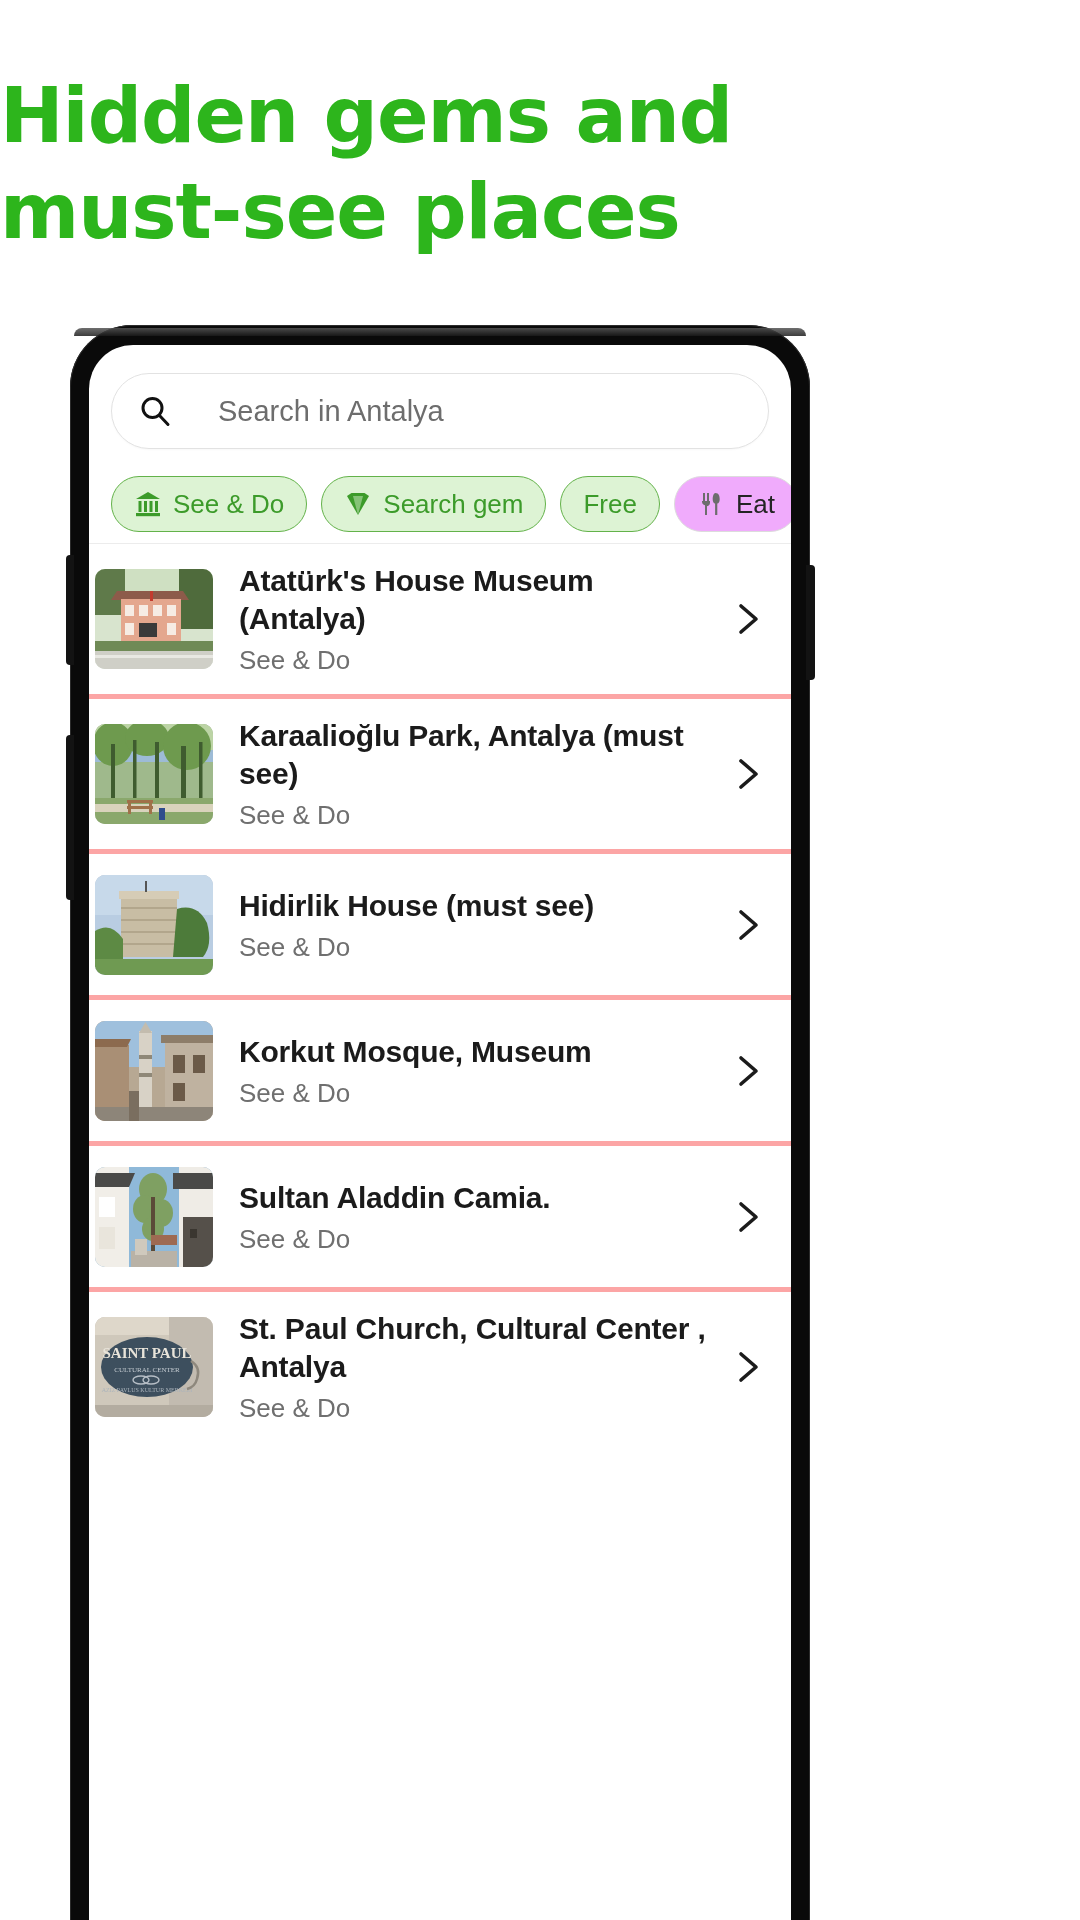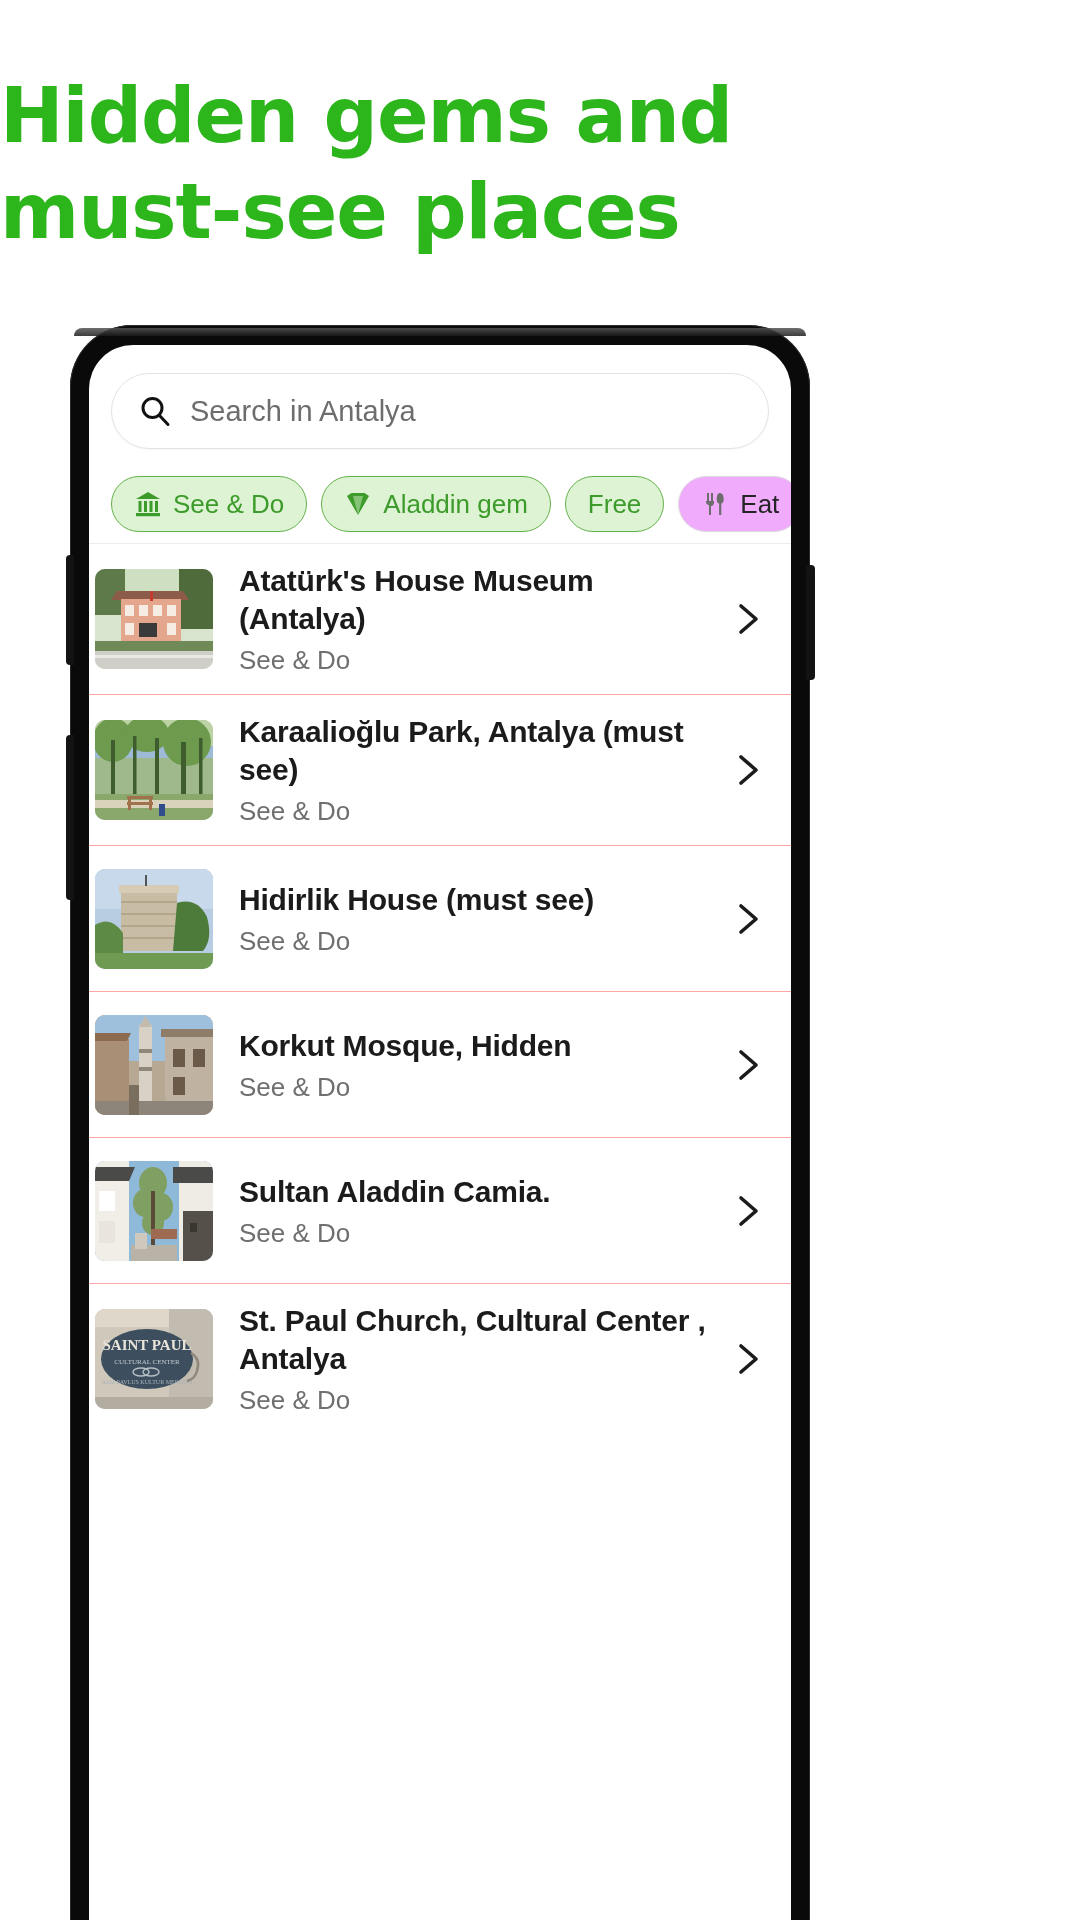--- a/index.html
+++ b/index.html
@@ -91,20 +91,21 @@
   .search-bar {
     height: 76px;
     border: 1px solid #e2e2e2;
     border-radius: 38px;
     background: #fff;
     display: flex;
     align-items: center;
     padding: 0 26px;
     box-sizing: border-box;
     box-shadow: 0 1px 2px rgba(0,0,0,.03);
+    gap: 28px;
   }
   .search-icon { width: 34px; height: 34px; flex: 0 0 34px; margin-right: 18px; }
   .search-ph {
     color: #6d6d6d;
     font-size: 29px;
     font-family: "Liberation Sans", sans-serif;
   }
 
   
   .chips {
@@ -152,21 +153,21 @@
     border-top: 1px solid #ececec;
     overflow: hidden;
   }
   .row {
     position: relative;
     display: flex;
     align-items: center;
     min-height: 146px;
     padding: 18px 22px 18px 0;
     box-sizing: border-box;
-    border-bottom: 1px solid #fca5a5;
+    border-bottom: 5px solid #fca5a5;
   }
   .row:last-child { border-bottom: none; }
   .thumb {
     width: 118px; height: 100px;
     flex: 0 0 118px;
     border-radius: 10px;
     margin: 0 26px 0 6px;
     overflow: hidden;
     position: relative;
     background: #cfcfcf;
@@ -231,21 +232,21 @@
       </div>
 
       <div class="chip active">
         <span class="ico">
           <svg viewBox="0 0 28 28" xmlns="http://www.w3.org/2000/svg">
             <path d="M3 6 L25 6 L14 25 Z" fill="#3c9b2a"></path>
             <path d="M3 6 L7.5 3 L20.5 3 L25 6 Z" fill="#3c9b2a"></path>
             <path d="M9 6 L14 25 L19 6 Z" fill="#ddf3d4" opacity=".45"></path>
           </svg>
         </span>
-        <span>Aladdin gem</span>
+        <span>Search gem</span>
       </div>
 
       <div class="chip active">
         <span>Free</span>
       </div>
 
       <div class="chip">
         <span class="ico">
           <svg viewBox="0 0 28 28" xmlns="http://www.w3.org/2000/svg">
             <rect x="6" y="3" width="2" height="8" fill="#6d6d6d"></rect>
@@ -378,21 +379,21 @@
             <rect x="70" y="18" width="48" height="82" fill="#bfb2a0"></rect>
             <path d="M66 14 h52 v8 h-52 z" fill="#8d7d69"></path>
             <rect x="78" y="34" width="12" height="18" fill="#6b5a48"></rect>
             <rect x="98" y="34" width="12" height="18" fill="#6b5a48"></rect>
             <rect x="78" y="62" width="12" height="18" fill="#6b5a48"></rect>
             <rect x="0" y="86" width="118" height="14" fill="#8d8579"></rect>
             <rect x="34" y="70" width="10" height="30" fill="#7a6e5f"></rect>
           </svg>
         </div>
         <div class="row-text">
-          <div class="row-title">Korkut Mosque, Hidden</div>
+          <div class="row-title">Korkut Mosque, Museum</div>
           <div class="row-sub">See &amp; Do</div>
         </div>
         <span class="chev">
           <svg viewBox="0 0 44 44" xmlns="http://www.w3.org/2000/svg">
             <polyline points="16,9 31,22 16,35" fill="none" stroke="#1b1b1b" stroke-width="3.6" stroke-linecap="round" stroke-linejoin="round"></polyline>
           </svg>
         </span>
       </div>
 
       <div class="row">

